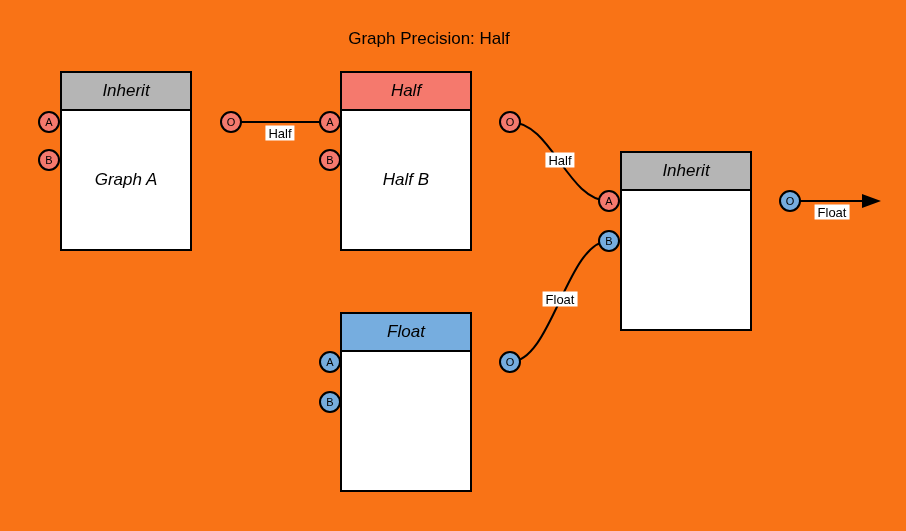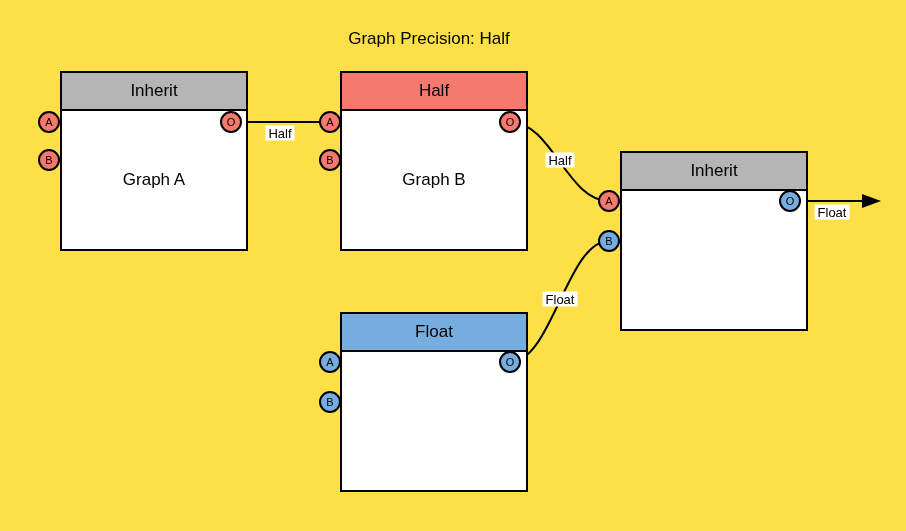--- a/index.html
+++ b/index.html
@@ -6,48 +6,49 @@
     margin: 0;
     padding: 0;
     background: #ffffff;
     font-family: "Liberation Sans", sans-serif;
     color: #000000;
   }
   .canvas {
     position: relative;
     width: 906px;
     height: 531px;
-    background: #fde047;
+    background: #f97316;
     overflow: hidden;
   }
   .diagram-title {
     position: absolute;
     left: 429px;
     top: 39px;
     transform: translate(-50%, -50%);
     font-size: 17px;
     white-space: nowrap;
     z-index: 4;
   }
   svg.wires {
     position: absolute;
     left: 0;
     top: 0;
     z-index: 1;
   }
   .node {
     position: absolute;
-    width: 188px;
+    width: 132px;
     height: 180px;
     border: 2px solid #000000;
     background: #ffffff;
     box-sizing: border-box;
     display: flex;
     flex-direction: column;
     z-index: 2;
+    font-style: italic;
   }
   .node-header {
     height: 36px;
     border-bottom: 2px solid #000000;
     display: flex;
     align-items: center;
     justify-content: center;
     font-size: 17px;
     flex: 0 0 auto;
   }
@@ -104,21 +105,21 @@
   <div class="node node-a">
     <div class="node-header" style="background-color: rgb(181, 181, 181);">Inherit</div>
     <div class="node-body">Graph A</div>
   </div>
   <div class="port" style="left: 38px; top: 111px; background-color: rgb(245, 121, 109);">A</div>
   <div class="port" style="left: 38px; top: 149px; background-color: rgb(245, 121, 109);">B</div>
   <div class="port" style="left: 220px; top: 111px; background-color: rgb(245, 121, 109);">O</div>
 
   <div class="node node-b">
     <div class="node-header" style="background-color: rgb(245, 121, 109);">Half</div>
-    <div class="node-body">Graph B</div>
+    <div class="node-body">Half B</div>
   </div>
   <div class="port" style="left: 319px; top: 111px; background-color: rgb(245, 121, 109);">A</div>
   <div class="port" style="left: 319px; top: 149px; background-color: rgb(245, 121, 109);">B</div>
   <div class="port" style="left: 499px; top: 111px; background-color: rgb(245, 121, 109);">O</div>
 
   <div class="node node-c">
     <div class="node-header" style="background-color: rgb(118, 173, 223);">Float</div>
   </div>
   <div class="port" style="left: 319px; top: 351px; background-color: rgb(118, 173, 223);">A</div>
   <div class="port" style="left: 319px; top: 391px; background-color: rgb(118, 173, 223);">B</div>

